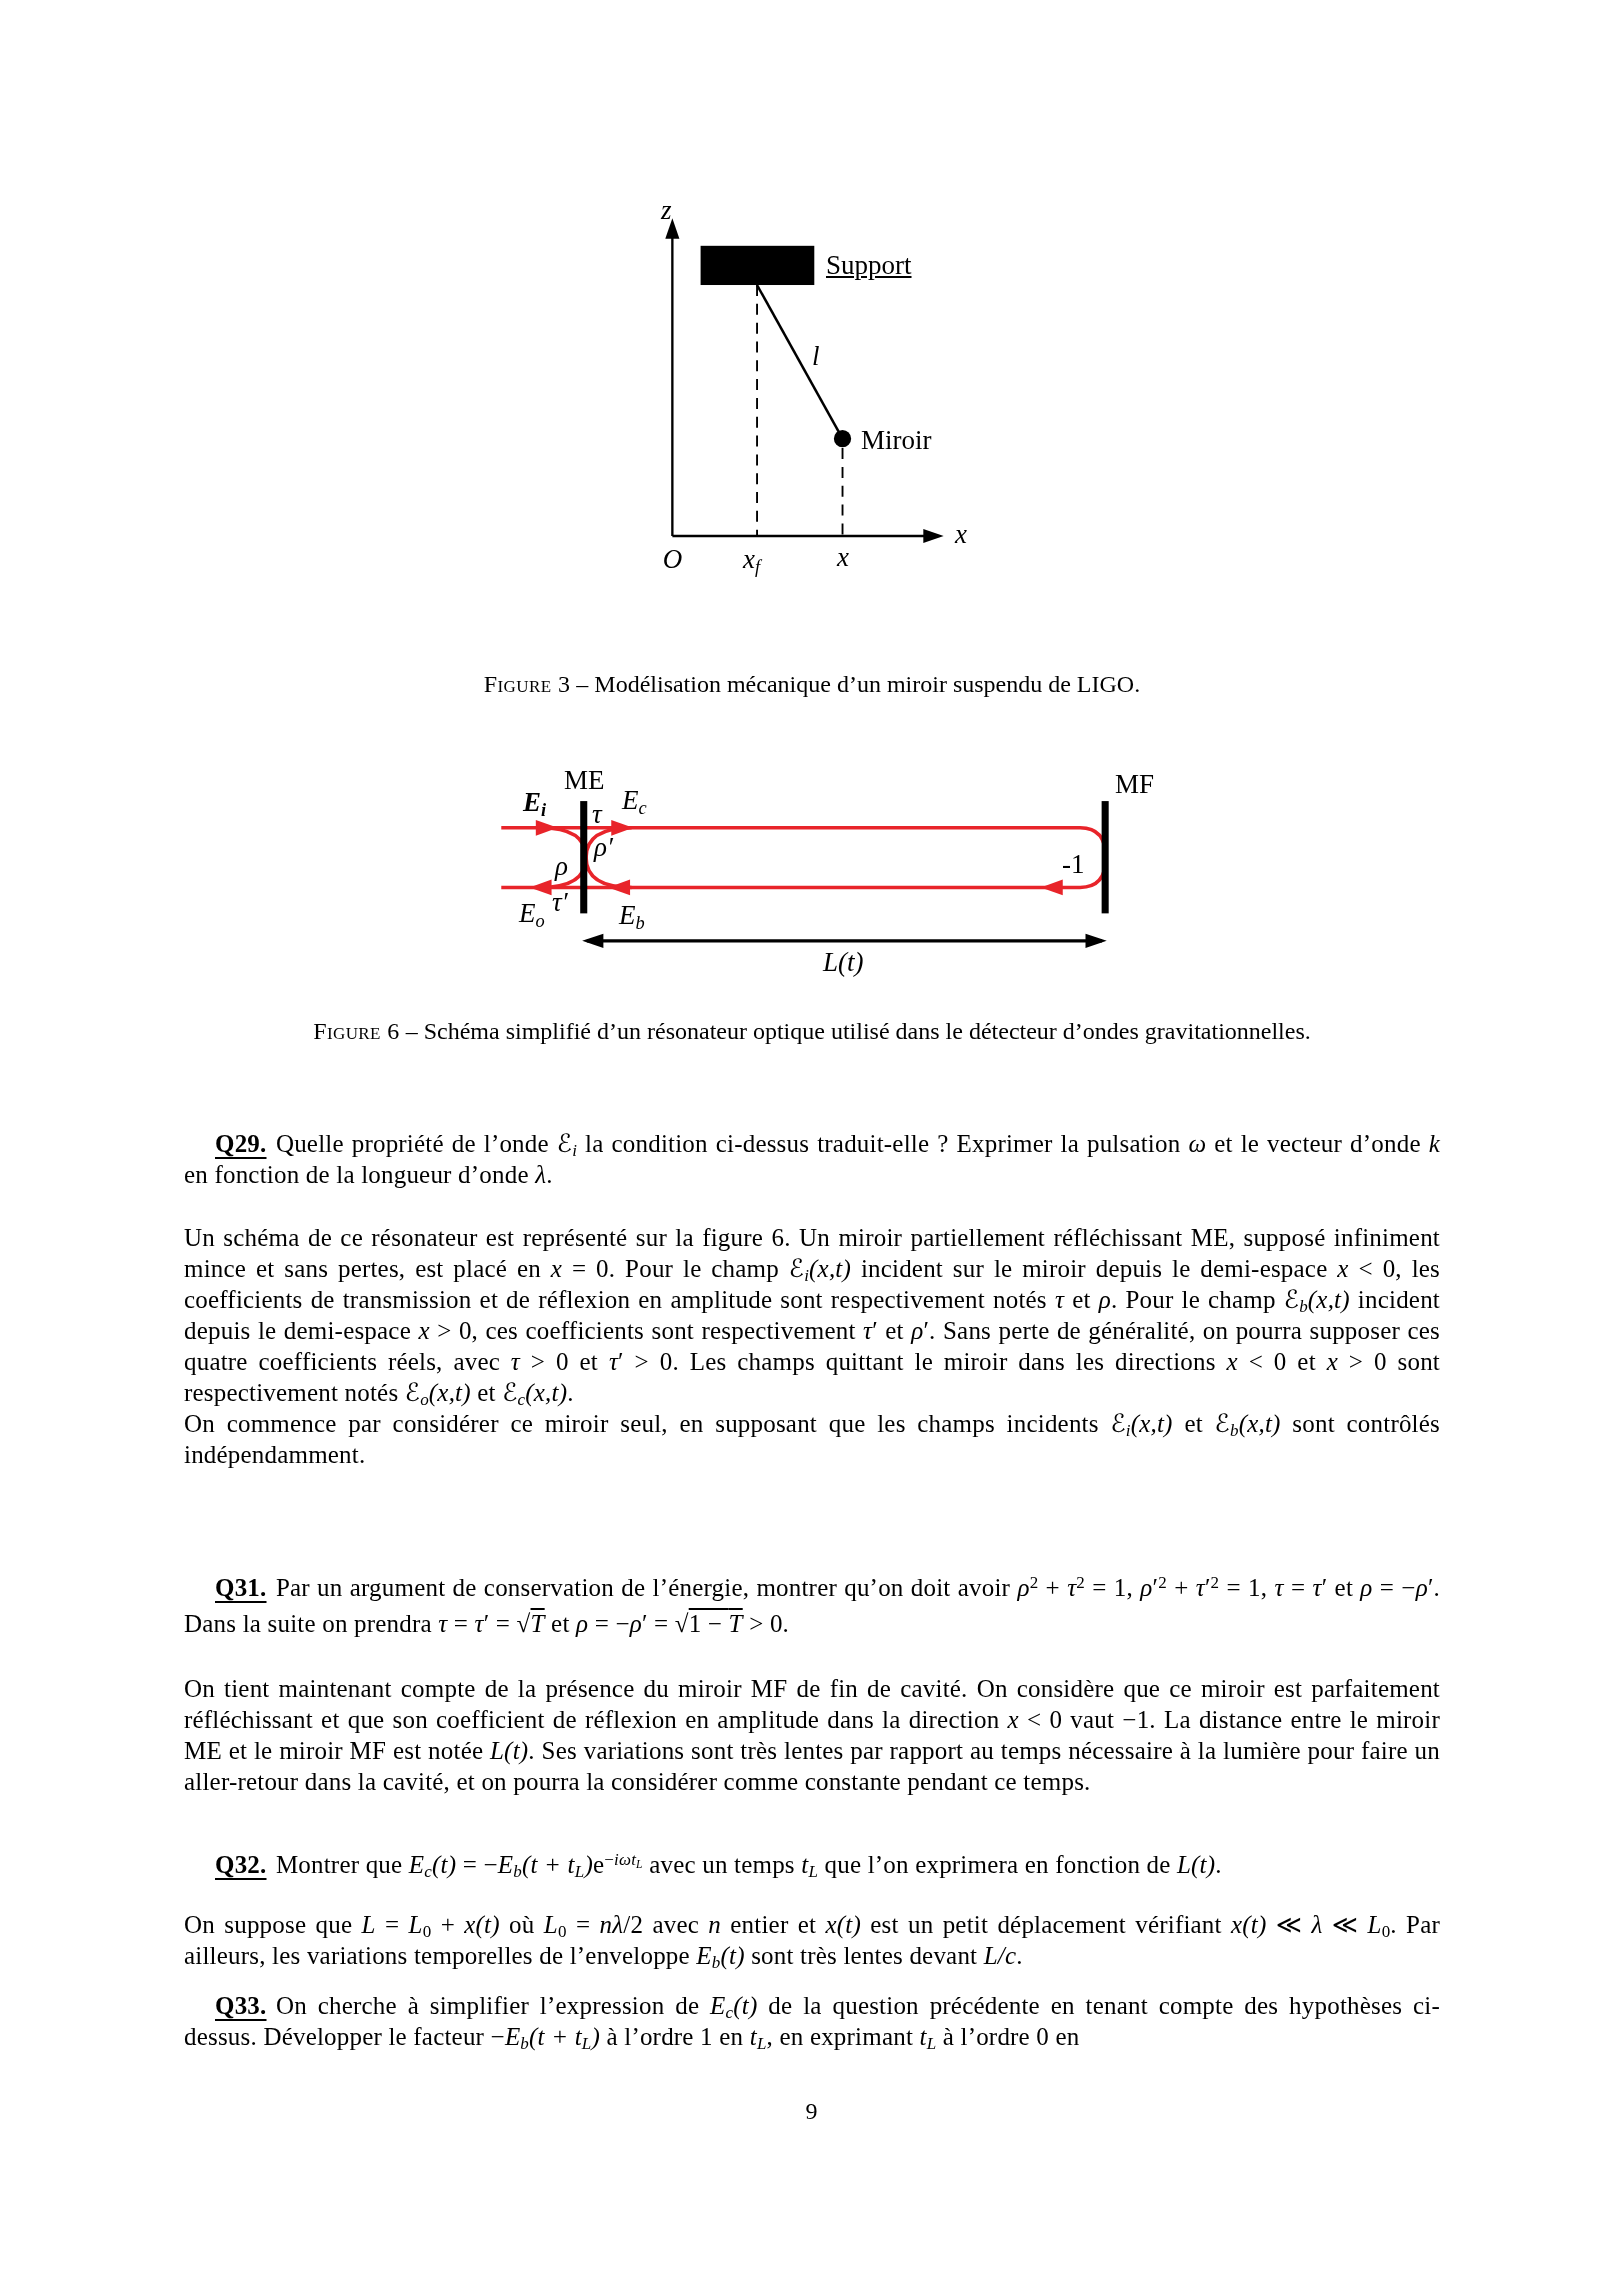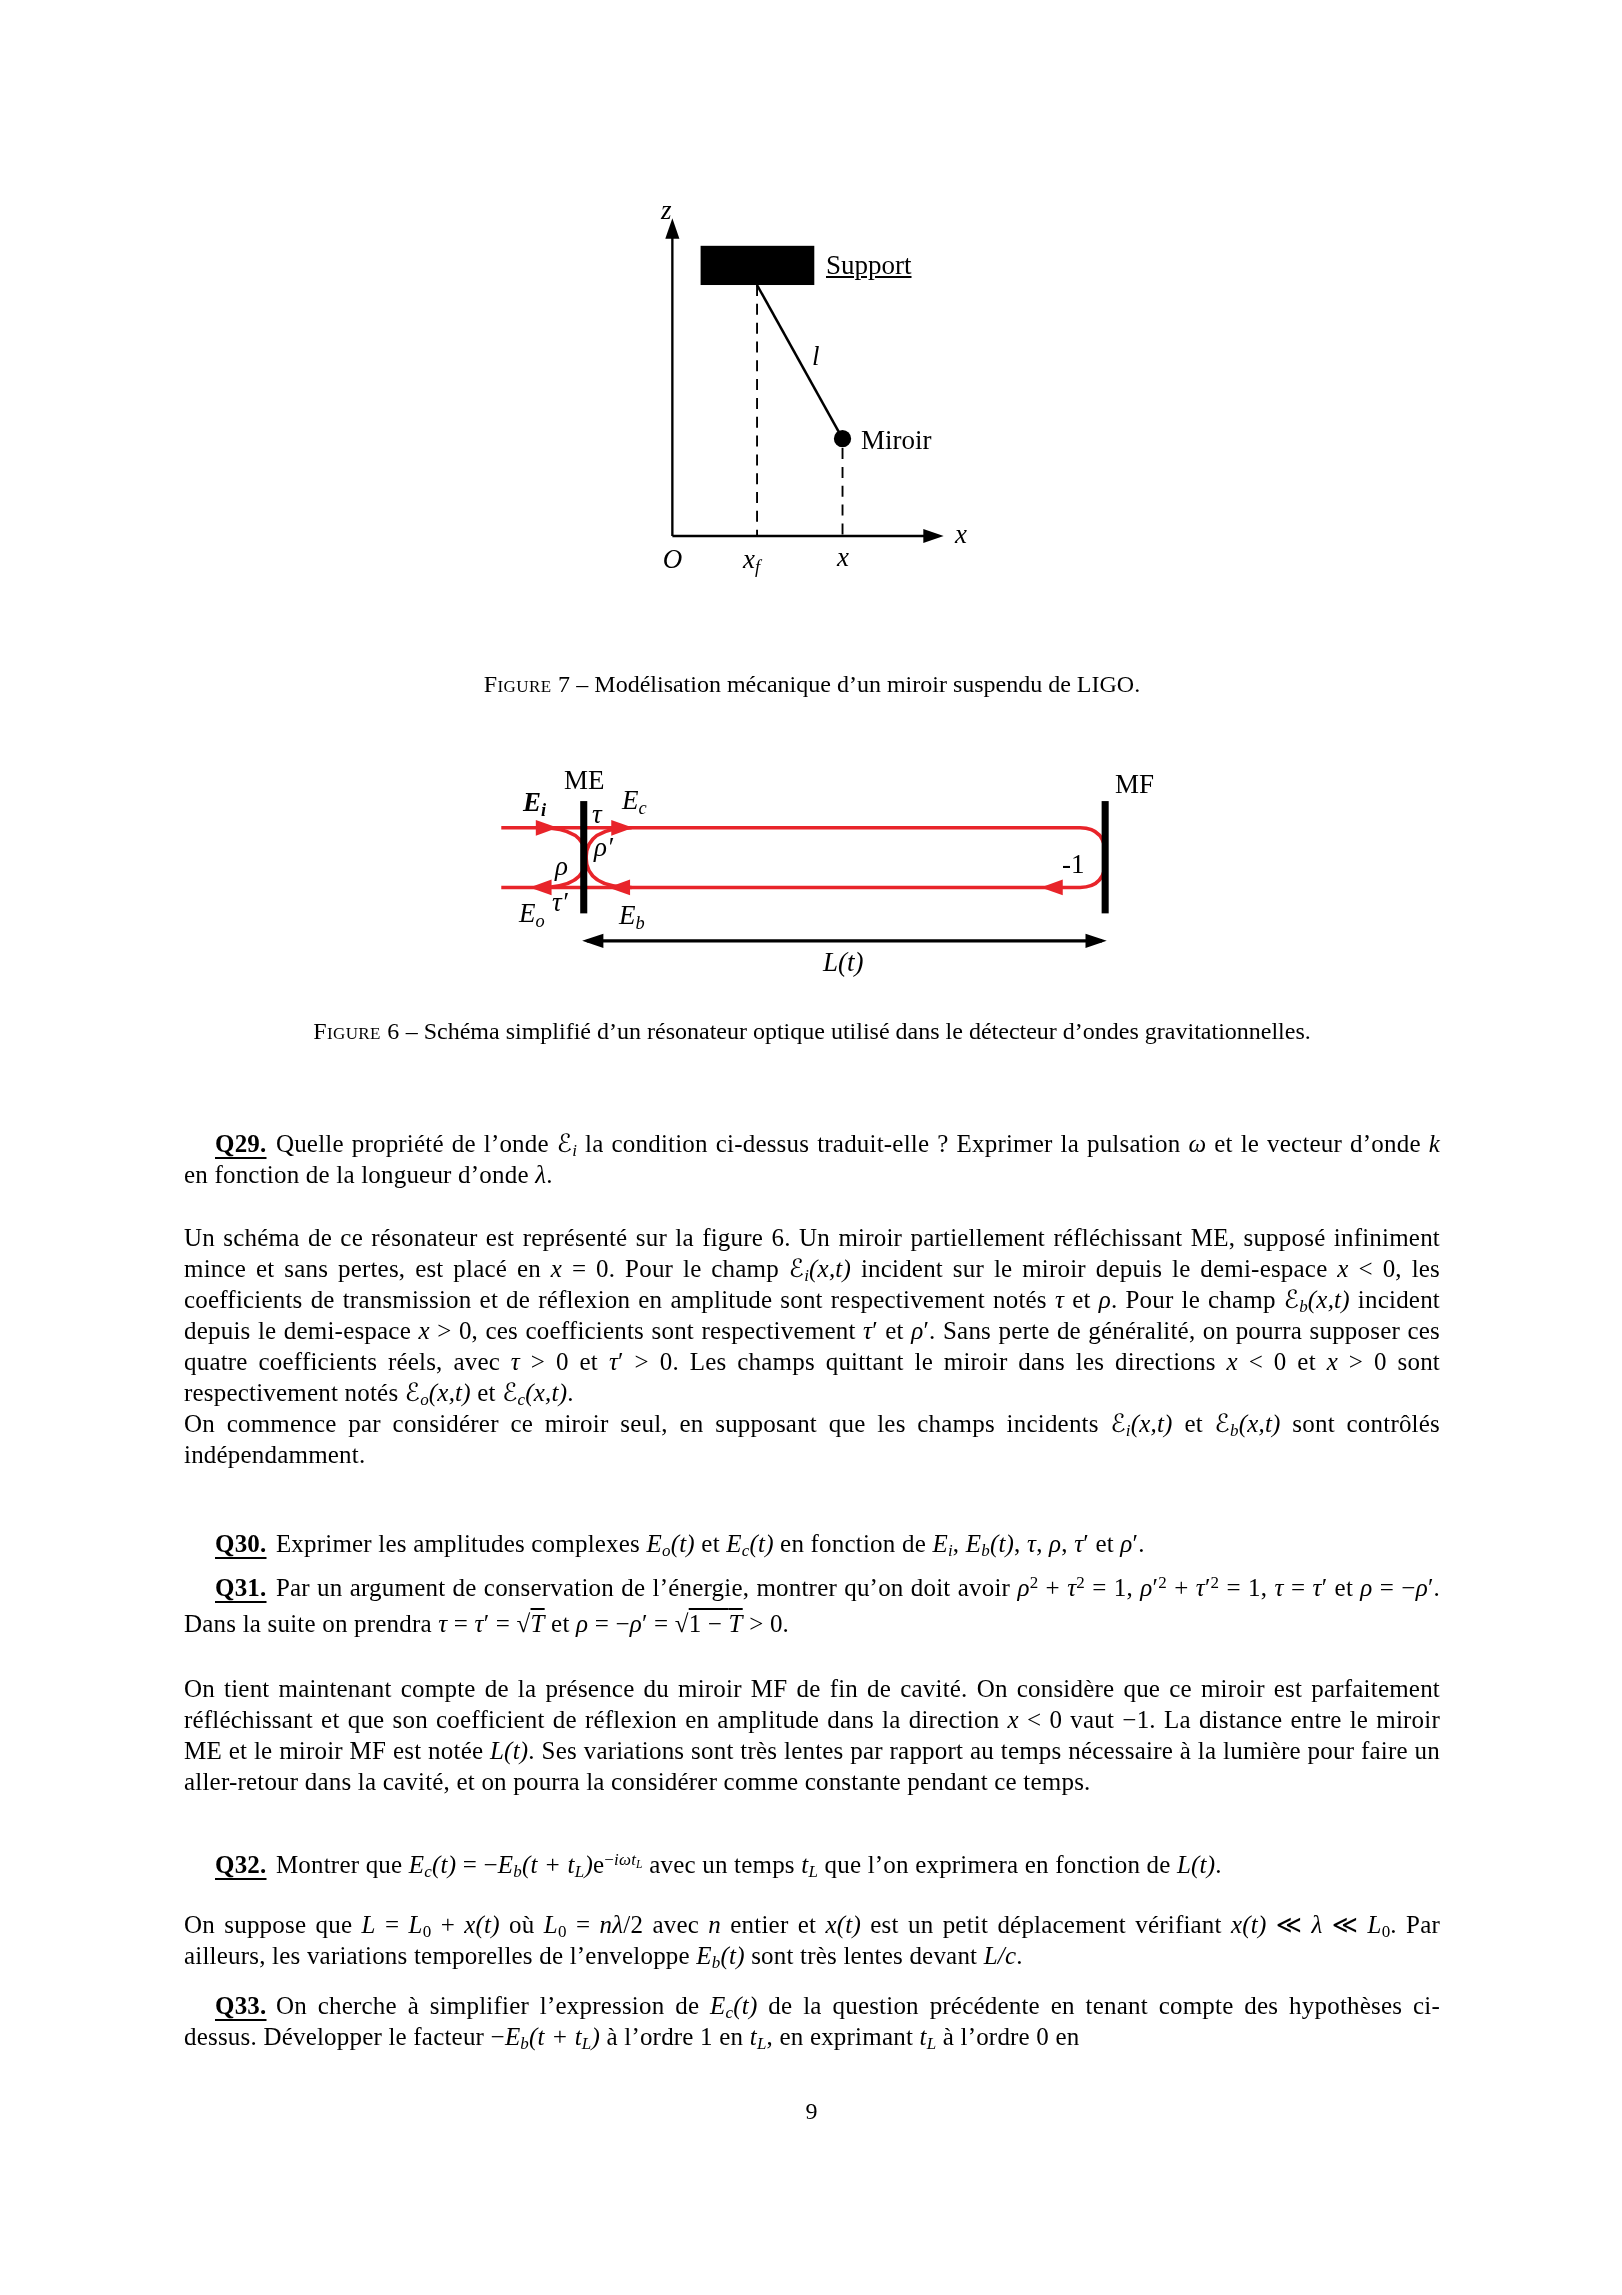--- a/index.html
+++ b/index.html
@@ -50,21 +50,21 @@
     <span class="flabel" style="left:168px;top:64px;text-decoration:underline;">Support</span>
     <span class="flabel math" style="left:154px;top:155px;">l</span>
     <span class="flabel" style="left:203px;top:239px;">Miroir</span>
     <span class="flabel math" style="left:297px;top:333px;">x</span>
     <span class="flabel math" style="left:4.7px;top:358px;">O</span>
     <span class="flabel math" style="left:85px;top:358px;">x<sub>f</sub></span>
     <span class="flabel math" style="left:179px;top:356px;">x</span>
   </div>
 
   <div class="caption" style="top:669px;">
-    <span class="figlabel">Figure 7</span>
+    <span class="figlabel">Figure 3</span>
     <span>– Modélisation mécanique d’un miroir suspendu de LIGO.</span>
   </div>
 
   <div class="fig" style="left:495px;top:764px;width:640px;height:232px;text-align:right;">
     <svg width="640" height="232" viewBox="0 0 815 295">
 
       <path d="M 8 81 H 745 Q 778 81 778 119 Q 778 157 745 157 H 8" fill="none" stroke="#e8242a" stroke-width="4.5"></path>
 
       <path d="M 58 81 C 103 81 116 98 116 119 C 116 140 103 157 58 157" fill="none" stroke="#e8242a" stroke-width="4.5"></path>
       <path d="M 174 157 C 129 157 116 140 116 119 C 116 98 129 81 174 81" fill="none" stroke="#e8242a" stroke-width="4.5"></path>
@@ -98,21 +98,20 @@
 
   <div class="caption" style="top:1016px;">
     <span class="figlabel">Figure 6</span>
     <span>– Schéma simplifié d’un résonateur optique utilisé dans le détecteur d’ondes gravitationnelles.</span>
   </div>
 
   <p class="para" style="top:1128px;margin:0;"><span class="qlabel">Q29.</span><span>Quelle propriété de l’onde <i><se>ℰ</se><sub>i</sub></i> la condition ci-dessus traduit-elle ? Exprimer la pulsation <i>ω</i> et le vecteur d’onde <i>k</i> en fonction de la longueur d’onde <i>λ</i>.</span></p>
 
   <p class="para" style="top:1222px;margin:0;">Un schéma de ce résonateur est représenté sur la figure 6. Un miroir partiellement réfléchissant ME, supposé infiniment mince et sans pertes, est placé en <i>x</i> = 0. Pour le champ <i><se>ℰ</se><sub>i</sub>(x,t)</i> incident sur le miroir depuis le demi-espace <i>x</i> &lt; 0, les coefficients de transmission et de réflexion en amplitude sont respectivement notés <i>τ</i> et <i>ρ</i>. Pour le champ <i><se>ℰ</se><sub>b</sub>(x,t)</i> incident depuis le demi-espace <i>x</i> &gt; 0, ces coefficients sont respectivement <i>τ</i>′ et <i>ρ</i>′. Sans perte de généralité, on pourra supposer ces quatre coefficients réels, avec <i>τ</i> &gt; 0 et <i>τ</i>′ &gt; 0. Les champs quittant le miroir dans les directions <i>x</i> &lt; 0 et <i>x</i> &gt; 0 sont respectivement notés <i><se>ℰ</se><sub>o</sub>(x,t)</i> et <i><se>ℰ</se><sub>c</sub>(x,t)</i>.<br>On commence par considérer ce miroir seul, en supposant que les champs incidents <i><se>ℰ</se><sub>i</sub>(x,t)</i> et <i><se>ℰ</se><sub>b</sub>(x,t)</i> sont contrôlés indépendamment.</p>
 
-  <p class="para" style="top:1528px;margin:0;"><span class="qlabel">Q30.</span><span>Exprimer les amplitudes complexes <i>E<sub>o</sub>(t)</i> et <i>E<sub>c</sub>(t)</i> en fonction de <i>E<sub>i</sub></i>, <i>E<sub>b</sub>(t)</i>, <i>τ</i>, <i>ρ</i>, <i>τ</i>′ et <i>ρ</i>′.</span></p>
 
   <p class="para lh46" style="top:1570px;margin:0;"><span class="qlabel">Q31.</span><span>Par un argument de conservation de l’énergie, montrer qu’on doit avoir <i>ρ</i><sup>2</sup> + <i>τ</i><sup>2</sup> = 1, <i>ρ</i>′<sup>2</sup> + <i>τ</i>′<sup>2</sup> = 1, <i>τ</i> = <i>τ</i>′ et <i>ρ</i> = −<i>ρ</i>′. Dans la suite on prendra <i>τ</i> = <i>τ</i>′ = √<ov><i>T</i></ov> et <i>ρ</i> = −<i>ρ</i>′ = √<ov>1 − <i>T</i></ov> &gt; 0.</span></p>
 
   <p class="para" style="top:1673px;margin:0;">On tient maintenant compte de la présence du miroir MF de fin de cavité. On considère que ce miroir est parfaitement réfléchissant et que son coefficient de réflexion en amplitude dans la direction <i>x</i> &lt; 0 vaut −1. La distance entre le miroir ME et le miroir MF est notée <i>L(t)</i>. Ses variations sont très lentes par rapport au temps nécessaire à la lumière pour faire un aller-retour dans la cavité, et on pourra la considérer comme constante pendant ce temps.</p>
 
   <p class="para" style="top:1849px;margin:0;"><span class="qlabel">Q32.</span><span>Montrer que <i>E<sub>c</sub>(t)</i> = −<i>E<sub>b</sub>(t + t<sub>L</sub>)</i>e<sup>−<i>iωt<sub>L</sub></i></sup> avec un temps <i>t<sub>L</sub></i> que l’on exprimera en fonction de <i>L(t)</i>.</span></p>
 
   <p class="para" style="top:1909px;margin:0;">On suppose que <i>L</i> = <i>L</i><sub>0</sub> + <i>x(t)</i> où <i>L</i><sub>0</sub> = <i>nλ</i>/2 avec <i>n</i> entier et <i>x(t)</i> est un petit déplacement vérifiant <i>x(t)</i> ≪ <i>λ</i> ≪ <i>L</i><sub>0</sub>. Par ailleurs, les variations temporelles de l’enveloppe <i>E<sub>b</sub>(t)</i> sont très lentes devant <i>L/c</i>.</p>
 
   <p class="para" style="top:1990px;margin:0;"><span class="qlabel">Q33.</span><span>On cherche à simplifier l’expression de <i>E<sub>c</sub>(t)</i> de la question précédente en tenant compte des hy­pothèses ci-dessus. Développer le facteur −<i>E<sub>b</sub>(t + t<sub>L</sub>)</i> à l’ordre 1 en <i>t<sub>L</sub></i>, en exprimant <i>t<sub>L</sub></i> à l’ordre 0 en</span></p>

